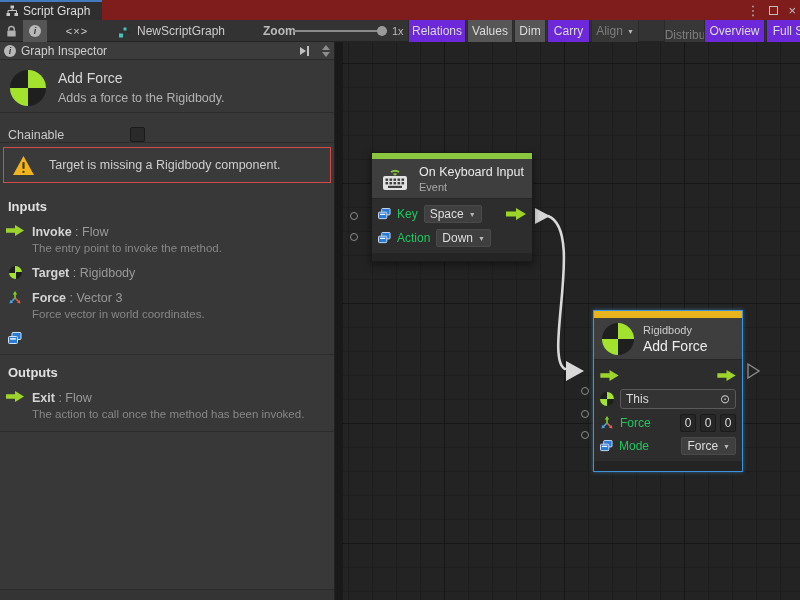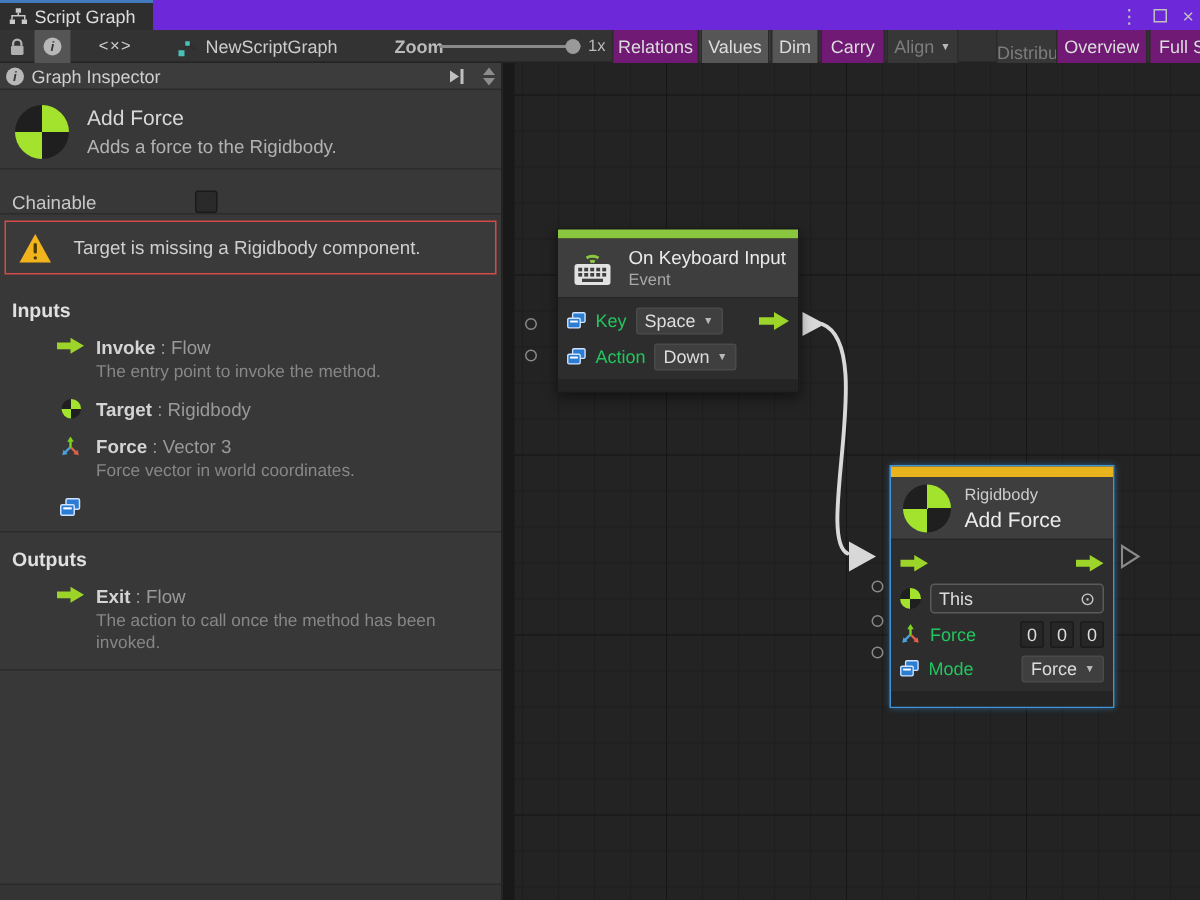--- a/index.html
+++ b/index.html
@@ -4,36 +4,36 @@
 <style>
   * { margin:0; padding:0; box-sizing:border-box; }
   html,body { width:800px; height:600px; overflow:hidden; }
   body {
     position:relative; background:#191919;
     font-family:"Liberation Sans", sans-serif;
     -webkit-font-smoothing:antialiased; color:#cccccc; font-size:12px;
   }
 
   
-  .tabbar { position:absolute; left:0; top:0; width:800px; height:32px; background:#6d28d9; }
+  .tabbar { position:absolute; left:0; top:0; width:800px; height:32px; background:#7f1d1d; }
   .tab {
     position:absolute; left:0; top:0; height:20px; padding:0 12px 0 6px;
     background:#2e2e2e; border-top:2px solid #4379bd;
     display:flex; align-items:center; gap:5px; color:#dddddd; font-size:12px;
   }
   .win-controls { position:absolute; right:4px; top:0; height:20px; display:flex; align-items:center; gap:10px; color:#c0c0c0; }
   .win-controls .glyph { font-size:13px; cursor:default; }
   .maxbox { width:9px; height:9px; border:1.5px solid #c0c0c0; display:inline-block; }
 
   
   .toolbar { position:absolute; left:0; top:20px; width:800px; height:22px; background:#333333; border-bottom:1px solid #232323; }
   .toolbar > * { position:absolute; top:0; height:22px; }
   .tbtn {
     display:flex; align-items:center; justify-content:center; gap:4px;
-    background:#701a75; border-left:1px solid #2a2a2a; border-right:1px solid #2a2a2a;
+    background:#6d28d9; border-left:1px solid #2a2a2a; border-right:1px solid #2a2a2a;
     color:#dcdcdc; font-size:12px; cursor:default; white-space:nowrap;
   }
   .tbtn.active { background:#565656; }
   .tbtn.disabled { color:#7d7d7d; background:#373737; }
   .tbtn-icon { background:transparent; border:none; display:flex; align-items:center; justify-content:center; }
   .tbtn-icon.active { background:#555555; }
   .graph-title { display:flex; align-items:center; gap:5px; color:#cccccc; }
   .zoom-label { display:flex; align-items:center; color:#bbbbbb; }
   .zoom-slider { display:flex; align-items:center; }
   .zoom-track { position:relative; width:94px; height:2px; background:#8a8a8a; border-radius:1px; }
@@ -68,21 +68,21 @@
   .chainable-label { flex:0 0 122px; font-size:12.5px; color:#c8c8c8; }
   .checkbox { width:15px; height:15px; background:#2a2a2a; border:1px solid #1a1a1a; border-radius:2px; }
 
   .warning-box {
     margin:4px 3px 6px 3px; height:36px; border:1px solid #d34a4a;
     display:flex; align-items:center; gap:14px; padding:0 8px; background:#3a3a3a;
   }
   .warning-text { font-size:12.5px; color:#cfcfcf; }
 
   .section-title { padding:10px 8px 10px 8px; font-size:13px; font-weight:bold; color:#e0e0e0; }
-  .port-row { display:flex; gap:8px; padding:0 8px 0 6px; margin-bottom:9px;margin-left:32px; }
+  .port-row { display:flex; gap:8px; padding:0 8px 0 6px; margin-bottom:9px; }
   .port-icon-cell { flex:0 0 18px; display:flex; justify-content:center; padding-top:1px; }
   .port-name { font-size:12.5px; font-weight:bold; color:#d4d4d4; line-height:16px; }
   .port-type, .port-sep { font-size:12.5px; font-weight:normal; color:#999999; }
   .port-desc { font-size:11.5px; color:#878787; line-height:15px; margin-top:1px; }
   .divider { border-top:1px solid #2b2b2b; margin-top:2px; }
   .insp-bottom { position:absolute; left:0; bottom:0; width:100%; height:11px; background:#343434; border-top:1px solid #2a2a2a; }
 
   
   .canvas {
     position:absolute; left:335px; top:42px; width:465px; height:558px;

